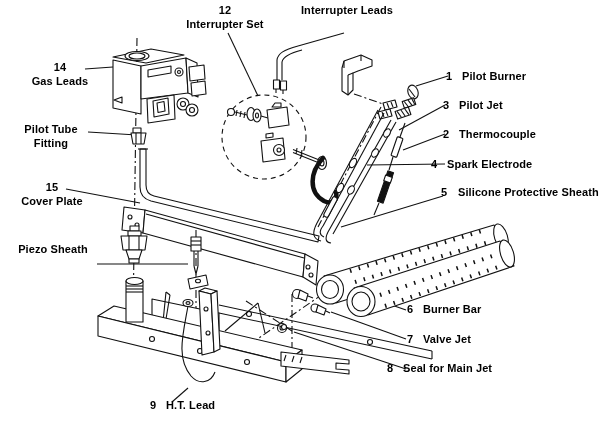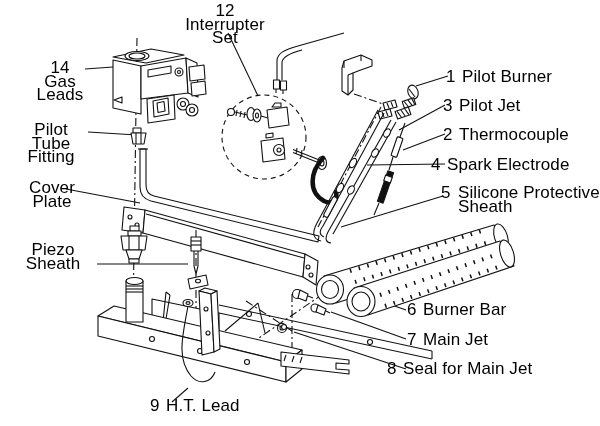--- a/index.html
+++ b/index.html
@@ -1,19 +1,19 @@
 <!DOCTYPE html>
 <html><head>
 <meta charset="utf-8">
 <style>
   html,body{margin:0;padding:0}
   body{width:600px;height:426px;position:relative;background:#fff;
        font-family:"Liberation Sans",sans-serif;overflow:hidden}
   #art{position:absolute;left:0;top:0}
-  .co{position:absolute;color:#000;font-weight:400;font-size:17px;
+  .co{position:absolute;color:#000;font-weight:700;font-size:11px;
       line-height:13.5px;letter-spacing:.1px}
   .co-top{text-align:center}
   .co-top .num{display:block}
   .num:empty{display:none}
   .co-row{white-space:nowrap}
   .co-row .num{display:inline-block;min-width:11px;margin-right:5px}
   .co-wrap{padding-left:17px;text-indent:-17px}
   .co-wrap .num{display:inline-block;width:17px;min-width:17px;text-indent:0;margin:0}
 </style>
 </head>
@@ -274,50 +274,52 @@
 
 <div class="co co-top" style="left:26px;top:61px;width:68px">
   <span class="num">14</span>
   <span class="txt">Gas Leads</span>
 </div>
 <div class="co co-top" style="left:15px;top:123px;width:72px">
   
   <span class="txt">Pilot Tube Fitting</span>
 </div>
 <div class="co co-top" style="left:14px;top:181px;width:76px">
+  <span class="num">15</span>
   <span class="txt">Cover Plate</span>
 </div>
 <div class="co co-top" style="left:10px;top:243px;width:86px">
   <span class="txt">Piezo Sheath</span>
 </div>
 <div class="co co-top" style="left:170px;top:4px;width:110px">
   <span class="num">12</span>
   <span class="txt">Interrupter Set</span>
 </div>
 <div class="co co-top" style="left:288px;top:4px;width:118px">
+  <span class="txt">Interrupter Leads</span>
 </div>
 <div class="co co-row" style="left:446px;top:70px">
   <span class="num">1</span><span class="txt">Pilot Burner</span>
 </div>
 <div class="co co-row" style="left:443px;top:99px">
   <span class="num">3</span><span class="txt">Pilot Jet</span>
 </div>
 <div class="co co-row" style="left:443px;top:128px">
   <span class="num">2</span><span class="txt">Thermocouple</span>
 </div>
 <div class="co co-row" style="left:431px;top:158px">
   <span class="num">4</span><span class="txt">Spark Electrode</span>
 </div>
 <div class="co co-wrap" style="left:441px;top:186px;width:150px">
   <span class="num">5</span><span class="txt">Silicone Protective Sheath</span>
 </div>
 <div class="co co-row" style="left:407px;top:303px">
   <span class="num">6</span><span class="txt">Burner Bar</span>
 </div>
 <div class="co co-row" style="left:407px;top:333px">
-  <span class="num">7</span><span class="txt">Main Jet</span>
+  <span class="num">7</span><span class="txt">Valve Jet</span>
 </div>
 <div class="co co-row" style="left:387px;top:362px">
   <span class="num">8</span><span class="txt">Seal for Main Jet</span>
 </div>
 <div class="co co-row" style="left:150px;top:399px">
   <span class="num">9</span><span class="txt">H.T. Lead</span>
 </div>
 
 </body></html>

